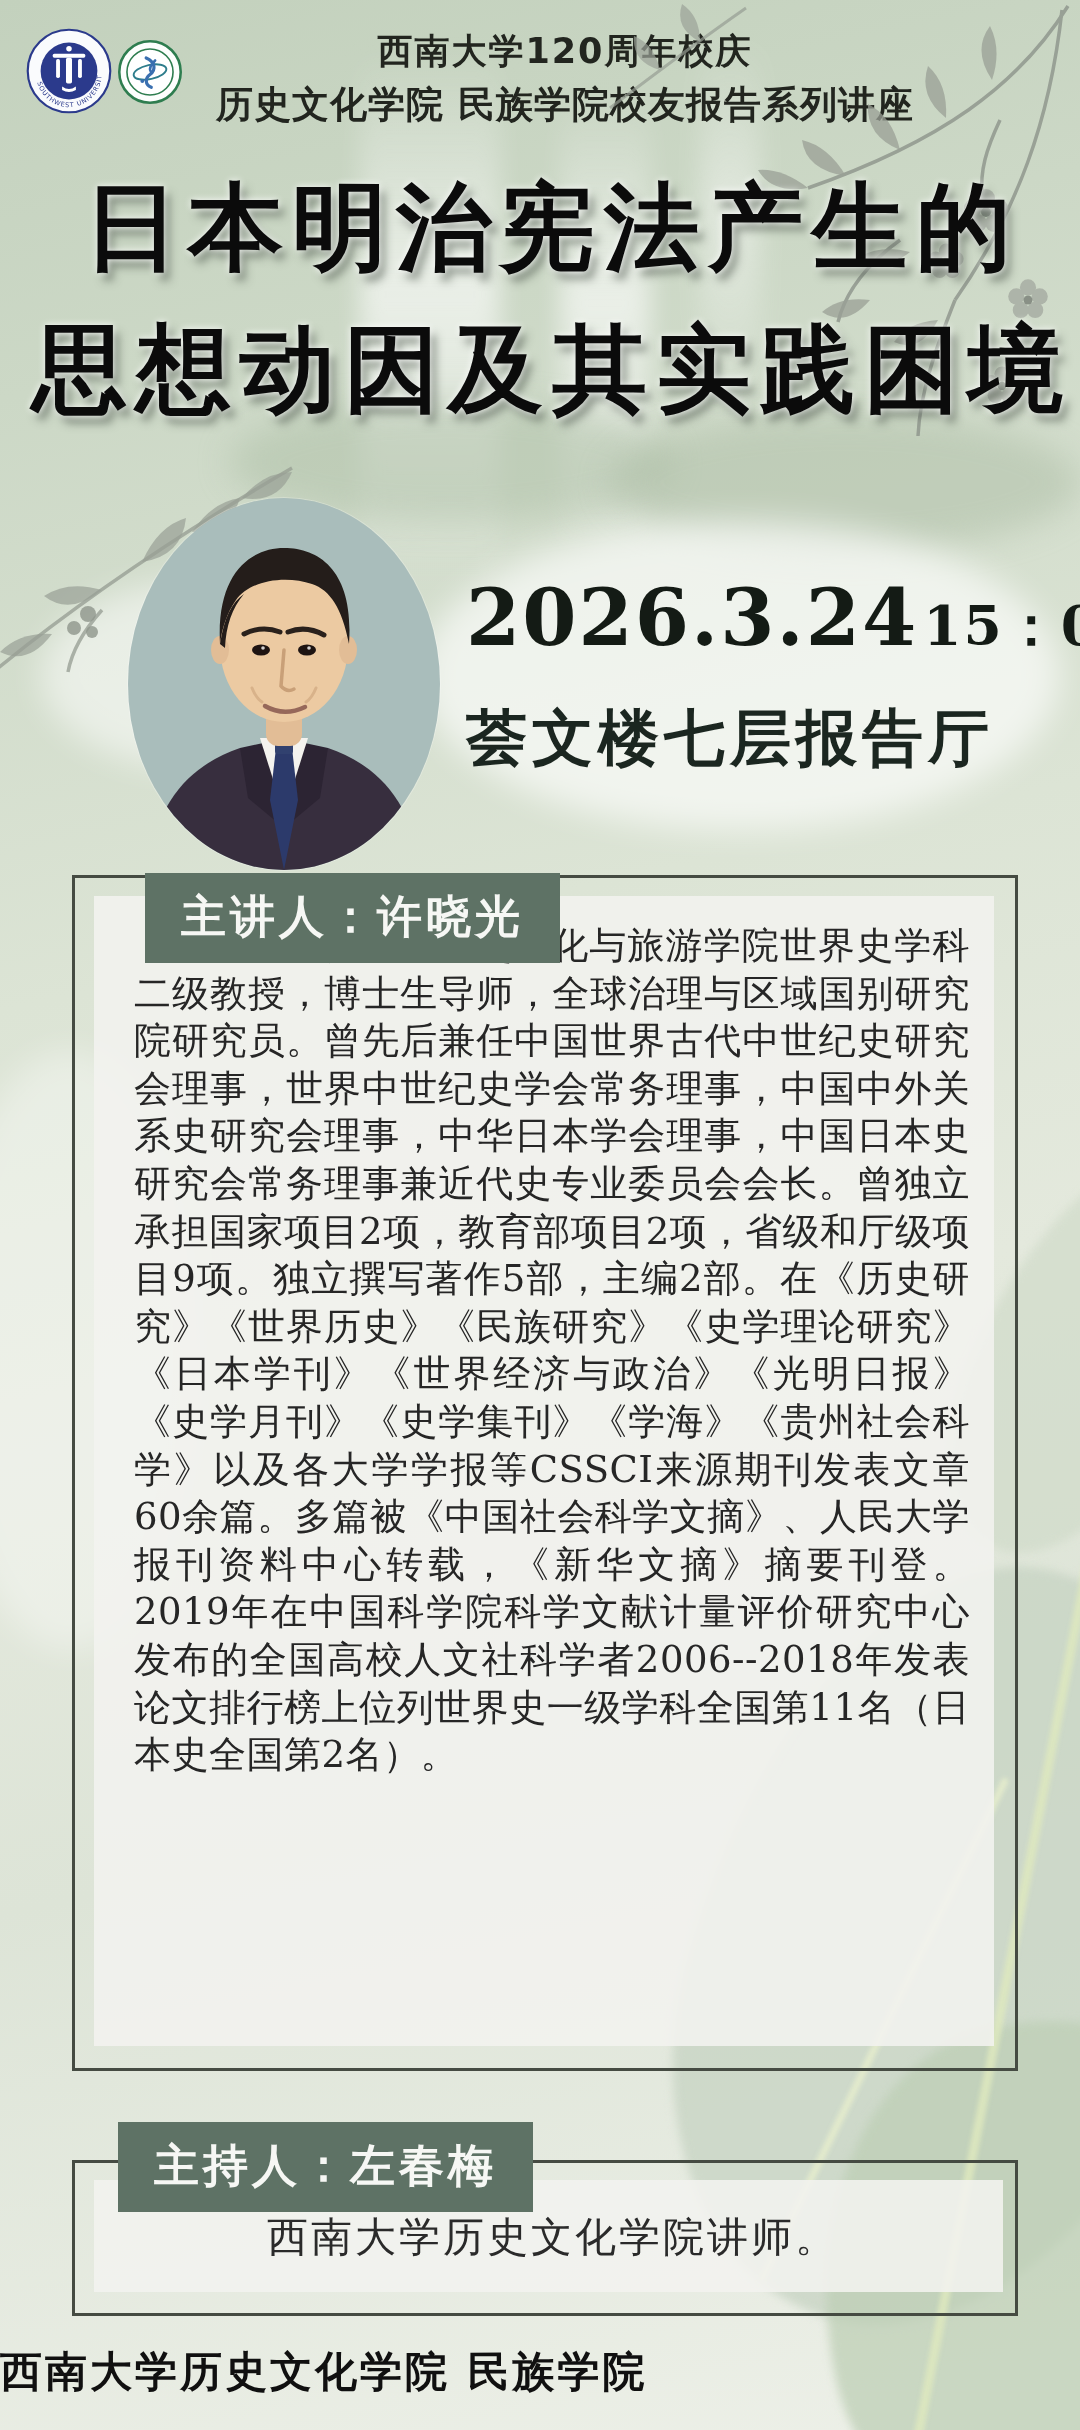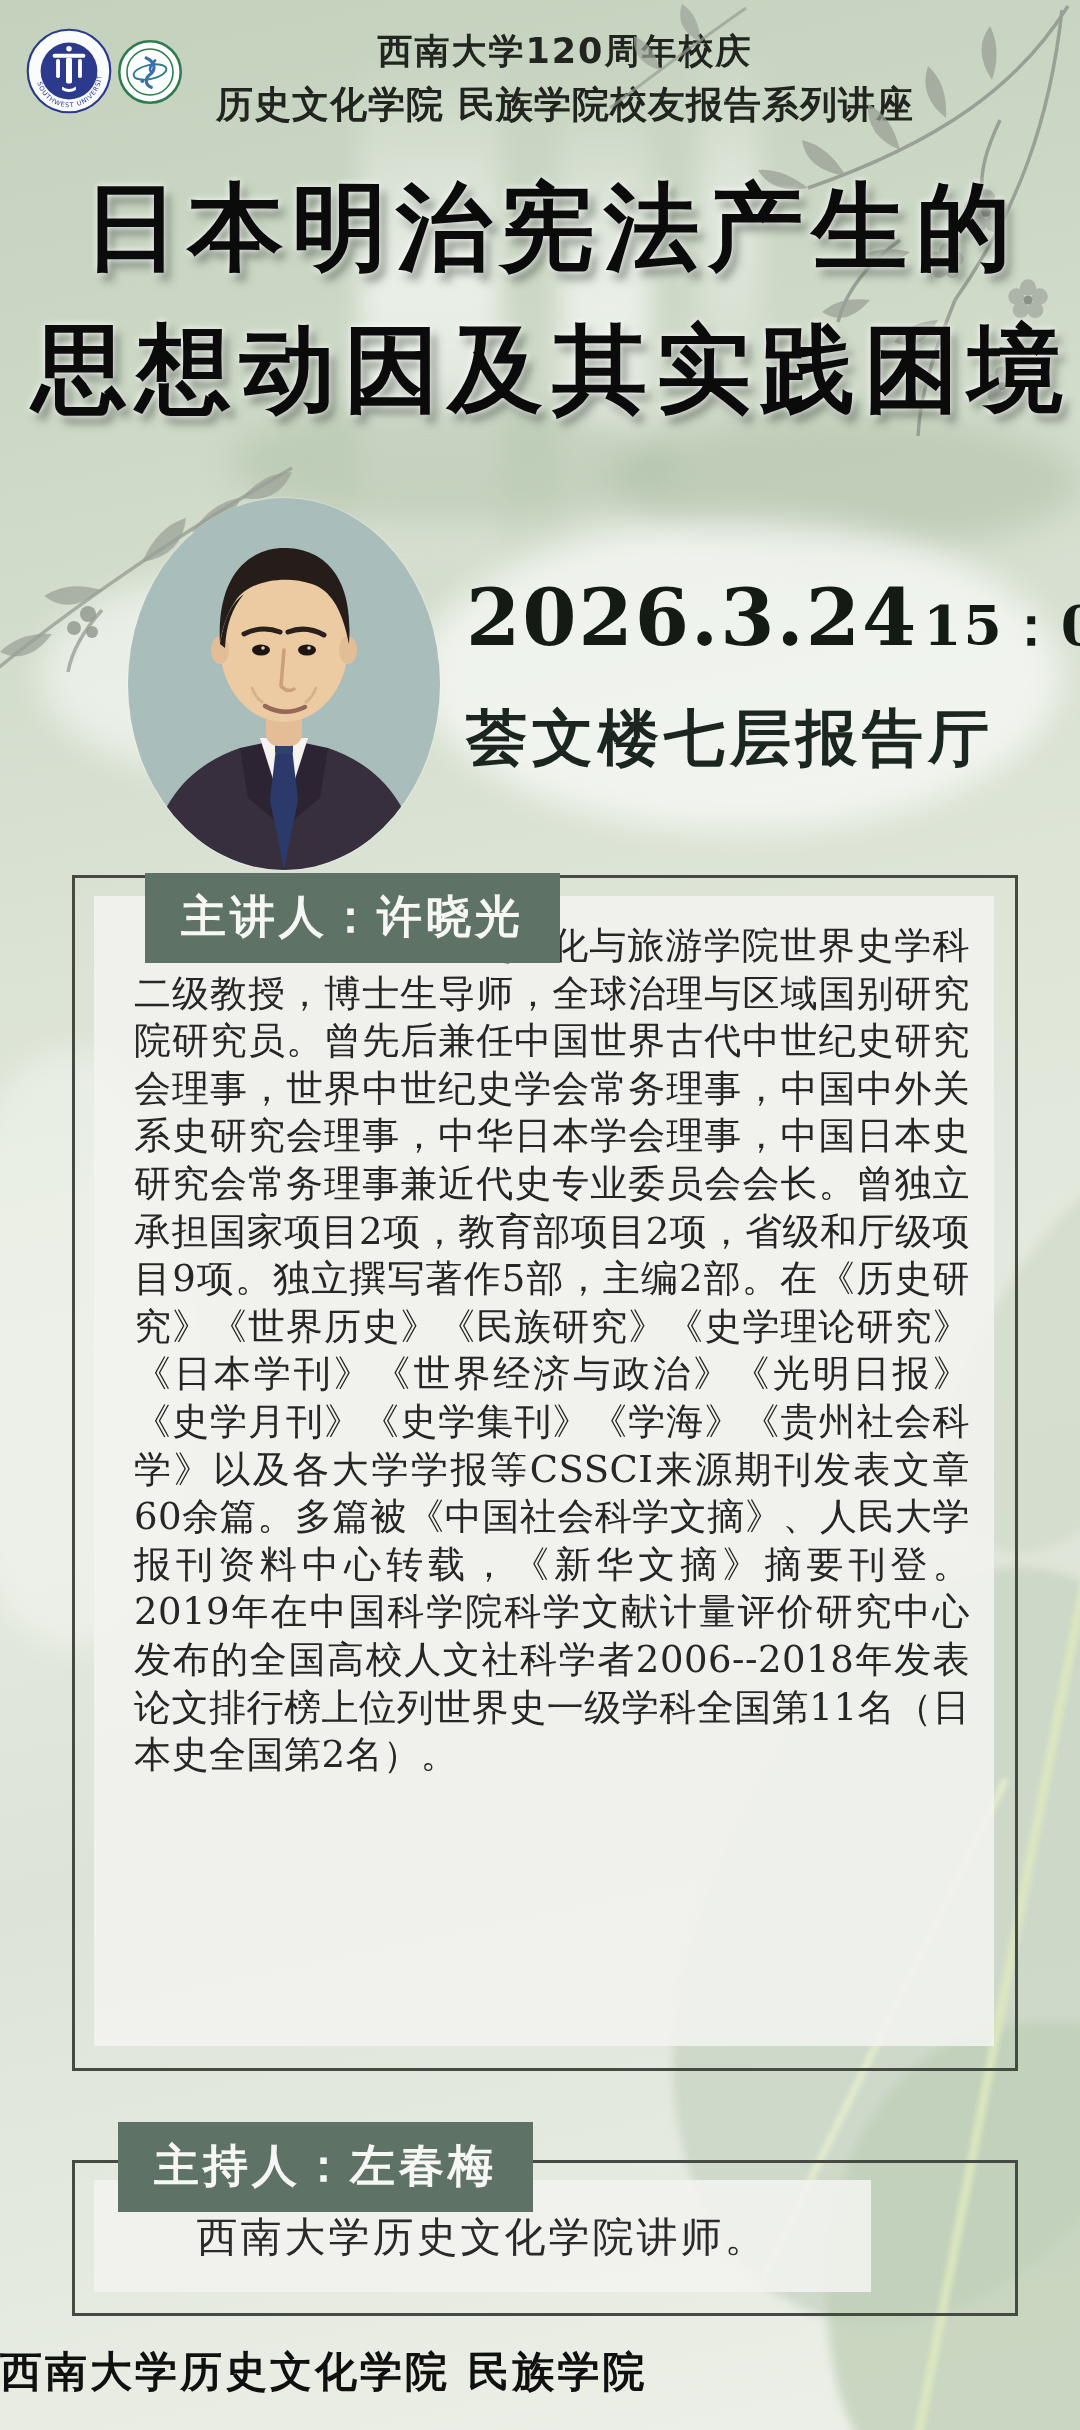--- a/index.html
+++ b/index.html
@@ -236,19 +236,19 @@
   </div>
 
   <div class="badge" style="left:145px;top:830px;margin-top:43px;">主讲人：许晓光</div>
   <div class="frame" style="left:72px;top:875px;width:940px;height:1190px;"></div>
   <div class="panel" style="left:94px;top:896px;width:900px;height:1150px;">
     <div class="bio-text">四川师范大学历史文化与旅游学院世界史学科二级教授，博士生导师，全球治理与区域国别研究院研究员。曾先后兼任中国世界古代中世纪史研究会理事，世界中世纪史学会常务理事，中国中外关系史研究会理事，中华日本学会理事，中国日本史研究会常务理事兼近代史专业委员会会长。曾独立承担国家项目2项，教育部项目2项，省级和厅级项目9项。独立撰写著作5部，主编2部。在《历史研究》《世界历史》《民族研究》《史学理论研究》《日本学刊》《世界经济与政治》《光明日报》《史学月刊》《史学集刊》《学海》《贵州社会科学》以及各大学学报等CSSCI来源期刊发表文章60余篇。多篇被《中国社会科学文摘》、人民大学报刊资料中心转载，《新华文摘》摘要刊登。2019年在中国科学院科学文献计量评价研究中心发布的全国高校人文社科学者2006--2018年发表论文排行榜上位列世界史一级学科全国第11名（日本史全国第2名）。</div>
   </div>
 
   <div class="badge" style="left:118px;top:2122px;">主持人：左春梅</div>
   <div class="frame" style="left:72px;top:2160px;width:940px;height:150px;"></div>
-  <div class="panel" style="left:94px;top:2180px;width:777px;height:112px;">
+  <div class="panel" style="left:94px;top:2180px;width:900px;height:112px;padding-left:9px;">
     <div class="host-text">西南大学历史文化学院讲师。</div>
   </div>
 
   <div class="footer">西南大学历史文化学院 民族学院</div>
 
 </div>
 
 </body></html>

